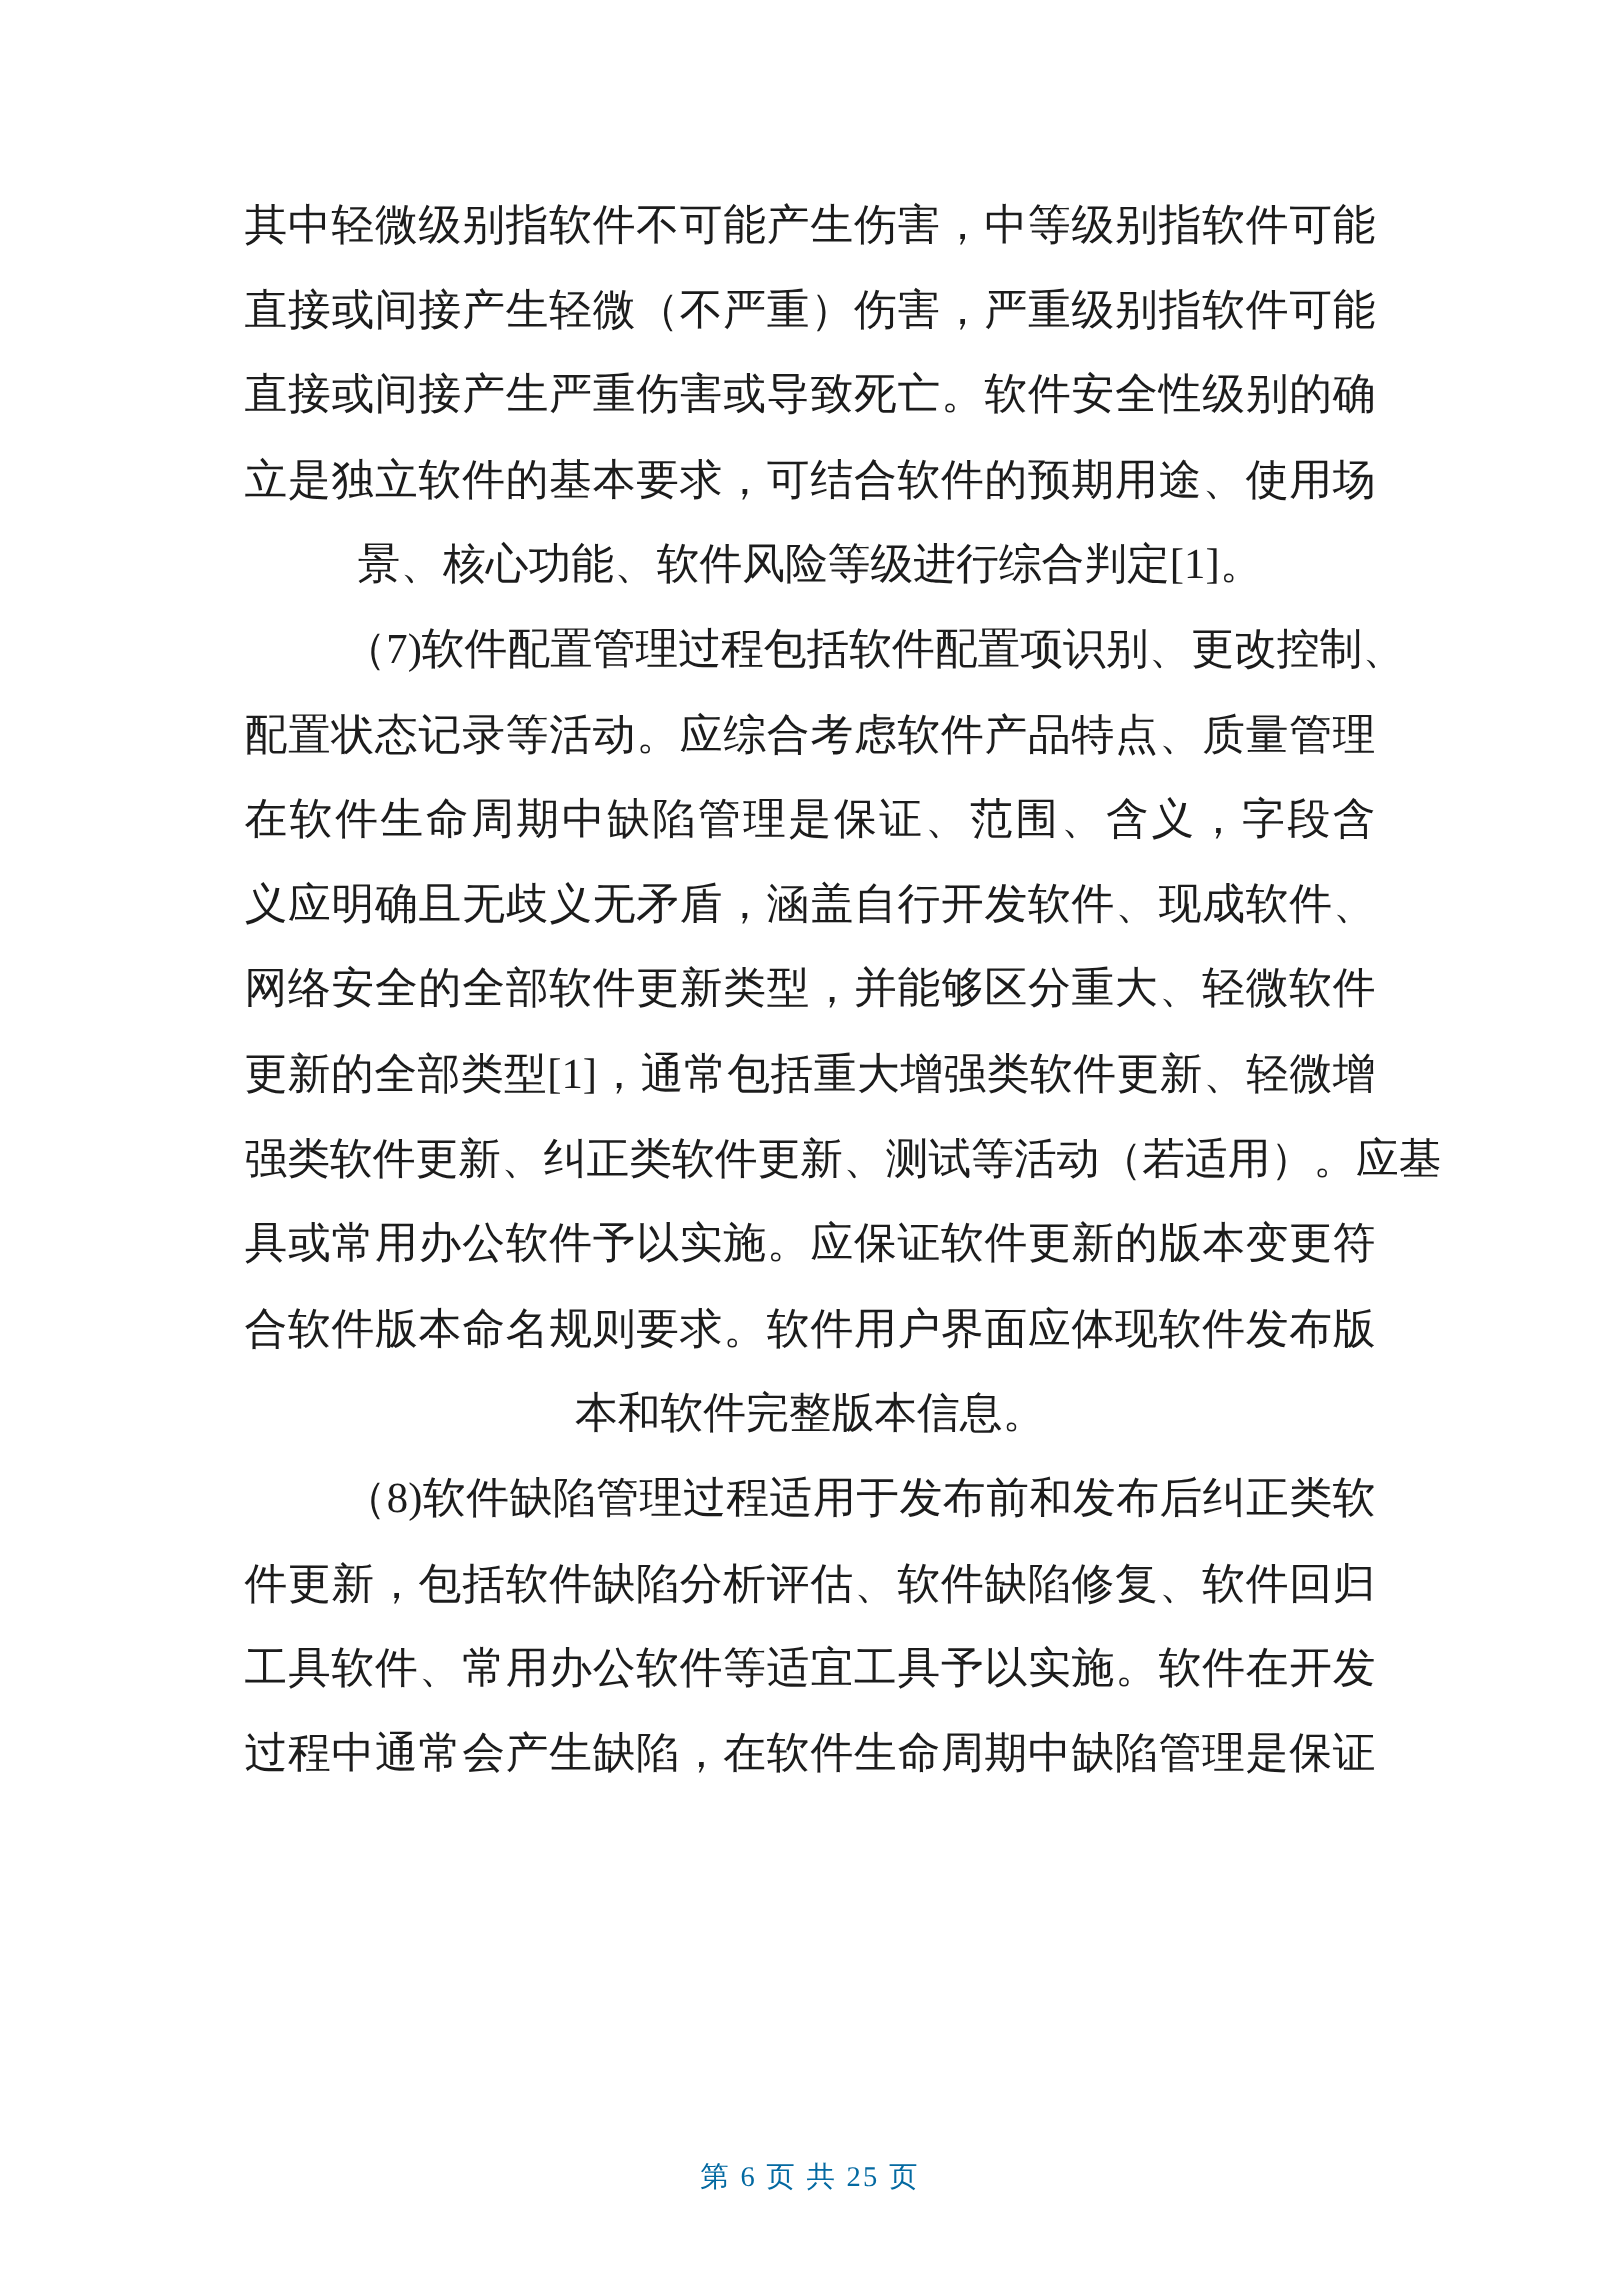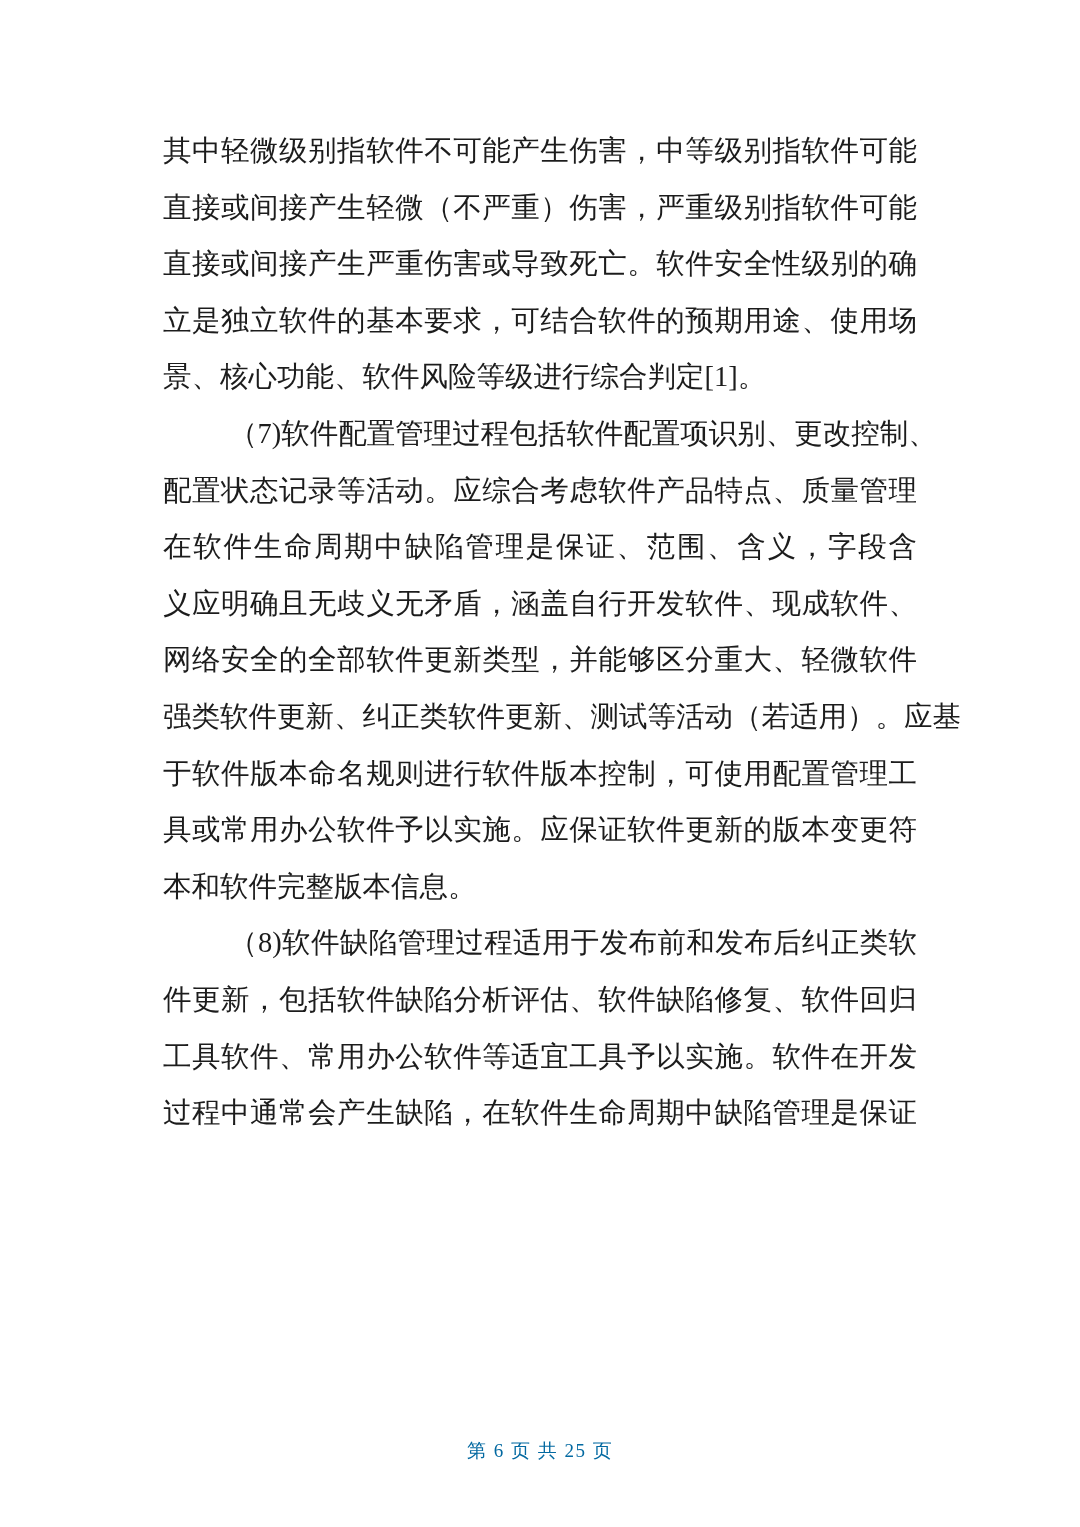--- a/index.html
+++ b/index.html
@@ -35,21 +35,21 @@
     padding: 0;
   }
   .line {
     height: 56.6px;
     white-space: nowrap;
     text-align: justify;
     text-align-last: justify;
     overflow: visible;
   }
   .line.natural {
-    text-align: left;
+    text-align: center;
     text-align-last: auto;
   }
   .line.indent {
     padding-left: 66px;
   }
   .footer {
     position: absolute;
     top: 1438px;
     left: 0;
     width: 100%;
@@ -71,23 +71,24 @@
         <div class="line">直接或间接产生严重伤害或导致死亡。软件安全性级别的确</div>
         <div class="line">立是独立软件的基本要求，可结合软件的预期用途、使用场</div>
         <div class="line natural">景、核心功能、软件风险等级进行综合判定[1]。</div>
       </div>
       <div class="paragraph">
         <div class="line indent">（7)软件配置管理过程包括软件配置项识别、更改控制、</div>
         <div class="line">配置状态记录等活动。应综合考虑软件产品特点、质量管理</div>
         <div class="line">在软件生命周期中缺陷管理是保证、范围、含义，字段含</div>
         <div class="line">义应明确且无歧义无矛盾，涵盖自行开发软件、现成软件、</div>
         <div class="line">网络安全的全部软件更新类型，并能够区分重大、轻微软件</div>
+        <div class="line">更新的全部类型[1]，通常包括重大增强类软件更新、轻微增</div>
         <div class="line">强类软件更新、纠正类软件更新、测试等活动（若适用）。应基</div>
-        <div class="line">于软件版本命名规则进行软件版本控制，可使用配置管理工</div>
         <div class="line">具或常用办公软件予以实施。应保证软件更新的版本变更符</div>
+        <div class="line">合软件版本命名规则要求。软件用户界面应体现软件发布版</div>
         <div class="line natural">本和软件完整版本信息。</div>
       </div>
       <div class="paragraph">
         <div class="line indent">（8)软件缺陷管理过程适用于发布前和发布后纠正类软</div>
         <div class="line">件更新，包括软件缺陷分析评估、软件缺陷修复、软件回归</div>
         <div class="line">工具软件、常用办公软件等适宜工具予以实施。软件在开发</div>
         <div class="line">过程中通常会产生缺陷，在软件生命周期中缺陷管理是保证</div>
       </div>
     </div>
   <div class="footer" style="color: #0369a1;">

